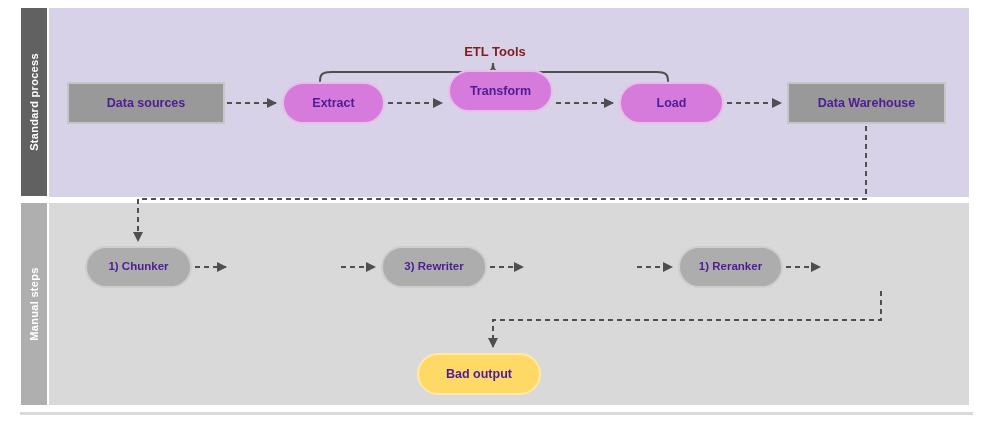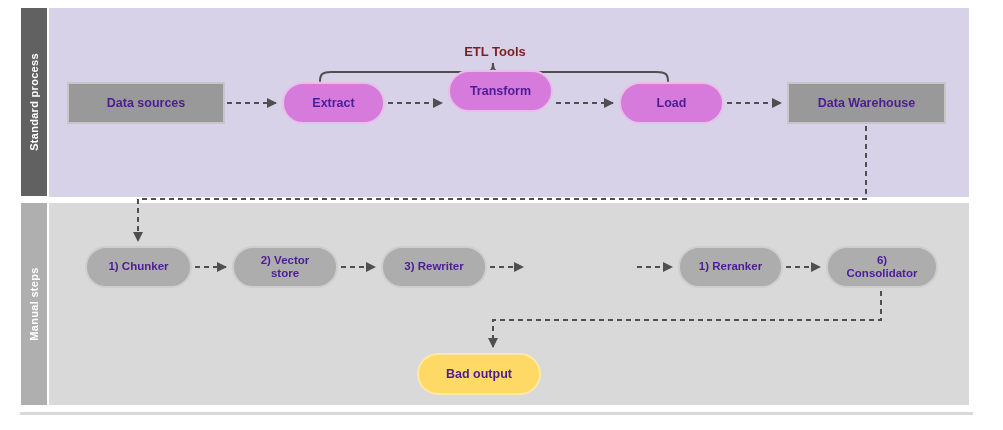--- a/index.html
+++ b/index.html
@@ -171,31 +171,25 @@
   <div class="node rect-node n-data-warehouse">
     <span>Data Warehouse</span>
   </div>
   <div class="node etl-pill n-load">
     <span>Load</span>
   </div>
 
   <div class="node manual-pill n-chunker">
     <span>1) Chunker</span>
   </div>
-  <div class="node manual-pill n-vector-store">
-    <span>2) Vector store</span>
-  </div>
   <div class="node manual-pill n-rewriter">
     <span>3) Rewriter</span>
   </div>
   <div class="node manual-pill n-reranker">
     <span>1) Reranker</span>
-  </div>
-  <div class="node manual-pill n-consolidator">
-    <span>6) Consolidator</span>
   </div>
 
   <div class="node output-node n-bad-output">
     <span>Bad output</span>
   </div>
 
   <div class="bottom-rule"></div>
 
 </div>
 

